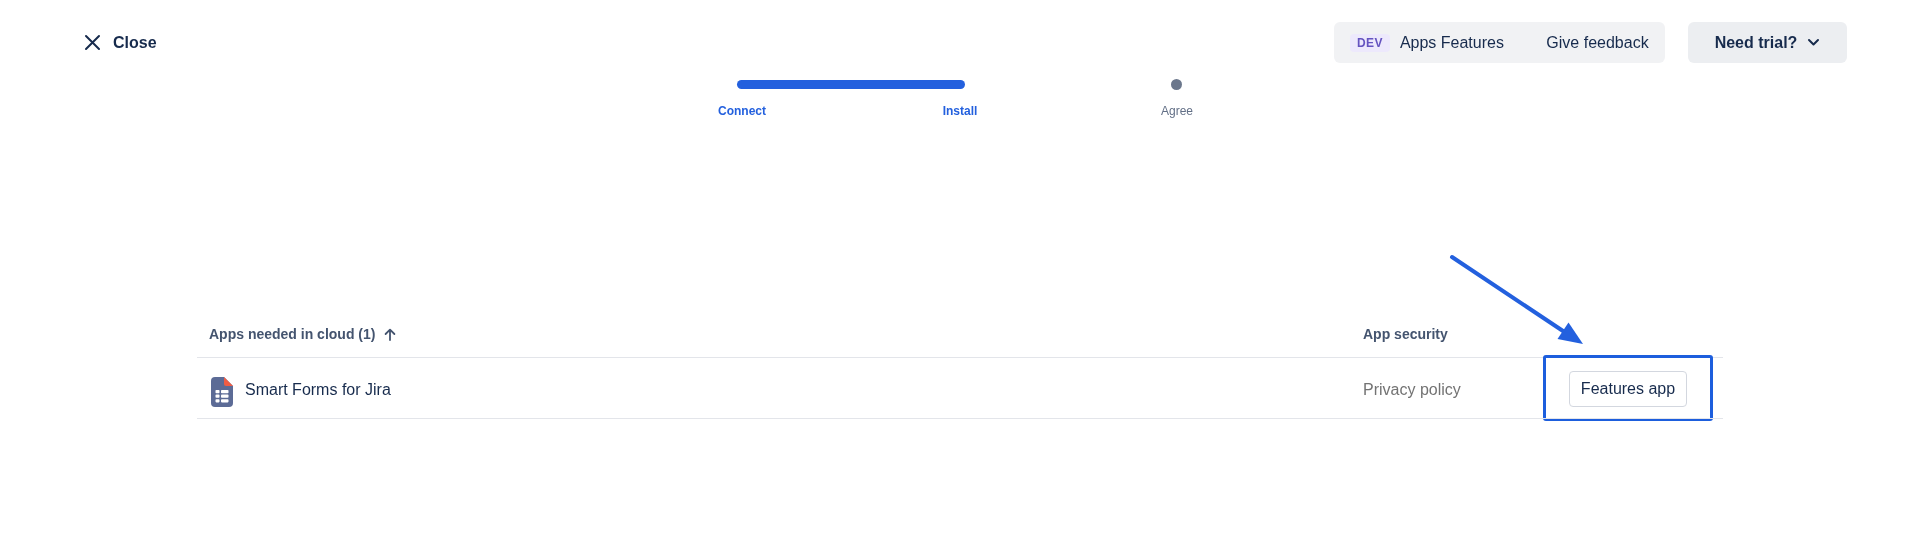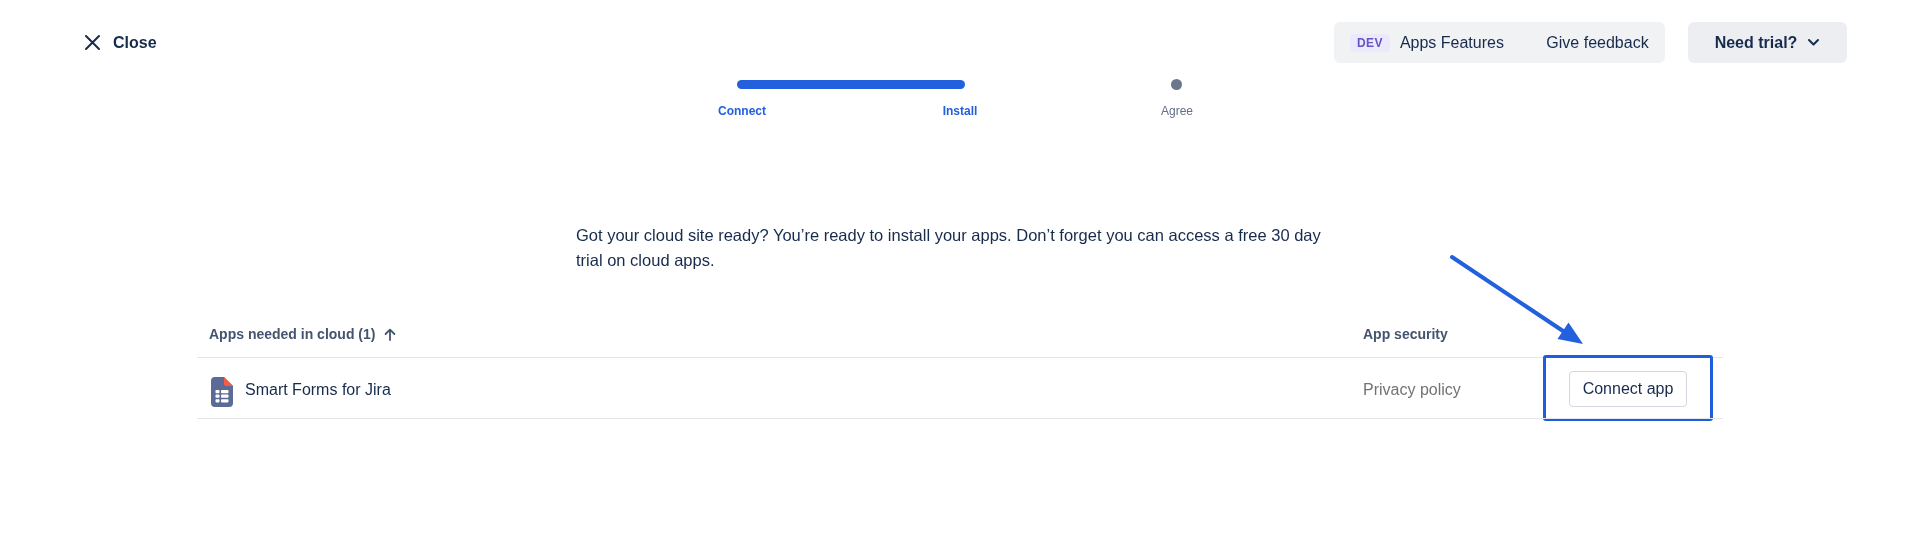--- a/index.html
+++ b/index.html
@@ -88,21 +88,20 @@
       <path d="M2 2 L6.5 6.5 L11 2" stroke="#172B4D" stroke-width="2" stroke-linecap="round" stroke-linejoin="round" fill="none"></path>
     </svg>
   </button>
 
   <div class="step-track"></div>
   <div class="step-dot"></div>
   <div class="step-label step-connect">Connect</div>
   <div class="step-label step-install">Install</div>
   <div class="step-label step-agree">Agree</div>
 
-  <p class="page-desc">Got your cloud site ready? You’re ready to install your apps. Don’t forget you can access a free 30 day trial on cloud apps.</p>
 
   <button class="col-header col-apps">
     <span>Apps needed in cloud (1)</span>
     <svg width="14" height="15" viewBox="0 0 14 15">
       <path d="M7 13 V3 M2.6 7 L7 2.6 L11.4 7" stroke="#44546F" stroke-width="1.8" stroke-linecap="round" stroke-linejoin="round" fill="none"></path>
     </svg>
   </button>
   <div class="col-header col-security">
     <span>App security</span>
   </div>
@@ -115,21 +114,21 @@
     <rect x="4.5" y="13" width="4" height="3.2" rx="0.8" fill="#ffffff"></rect>
     <rect x="10" y="13" width="7.5" height="3.2" rx="0.8" fill="#ffffff"></rect>
     <rect x="4.5" y="17.6" width="4" height="3.2" rx="0.8" fill="#ffffff"></rect>
     <rect x="10" y="17.6" width="7.5" height="3.2" rx="0.8" fill="#ffffff"></rect>
     <rect x="4.5" y="22.2" width="4" height="3.2" rx="0.8" fill="#ffffff"></rect>
     <rect x="10" y="22.2" width="7.5" height="3.2" rx="0.8" fill="#ffffff"></rect>
   </svg>
   <div class="app-name">Smart Forms for Jira</div>
   <a class="privacy-link">Privacy policy</a>
 
-  <button class="install-btn">Connect app</button>
+  <button class="install-btn">Features app</button>
   <div class="highlight-box"></div>
 
   <div class="divider divider-2"></div>
 
   <svg class="anno-arrow" width="220" height="140" viewBox="0 0 220 140">
     <line x1="52" y1="27" x2="163" y2="101" stroke="#2360DE" stroke-width="4" stroke-linecap="round"></line>
     <polygon points="183,114 157.5,109 168.5,92.4" fill="#2360DE"></polygon>
   </svg>
 
 </div>

